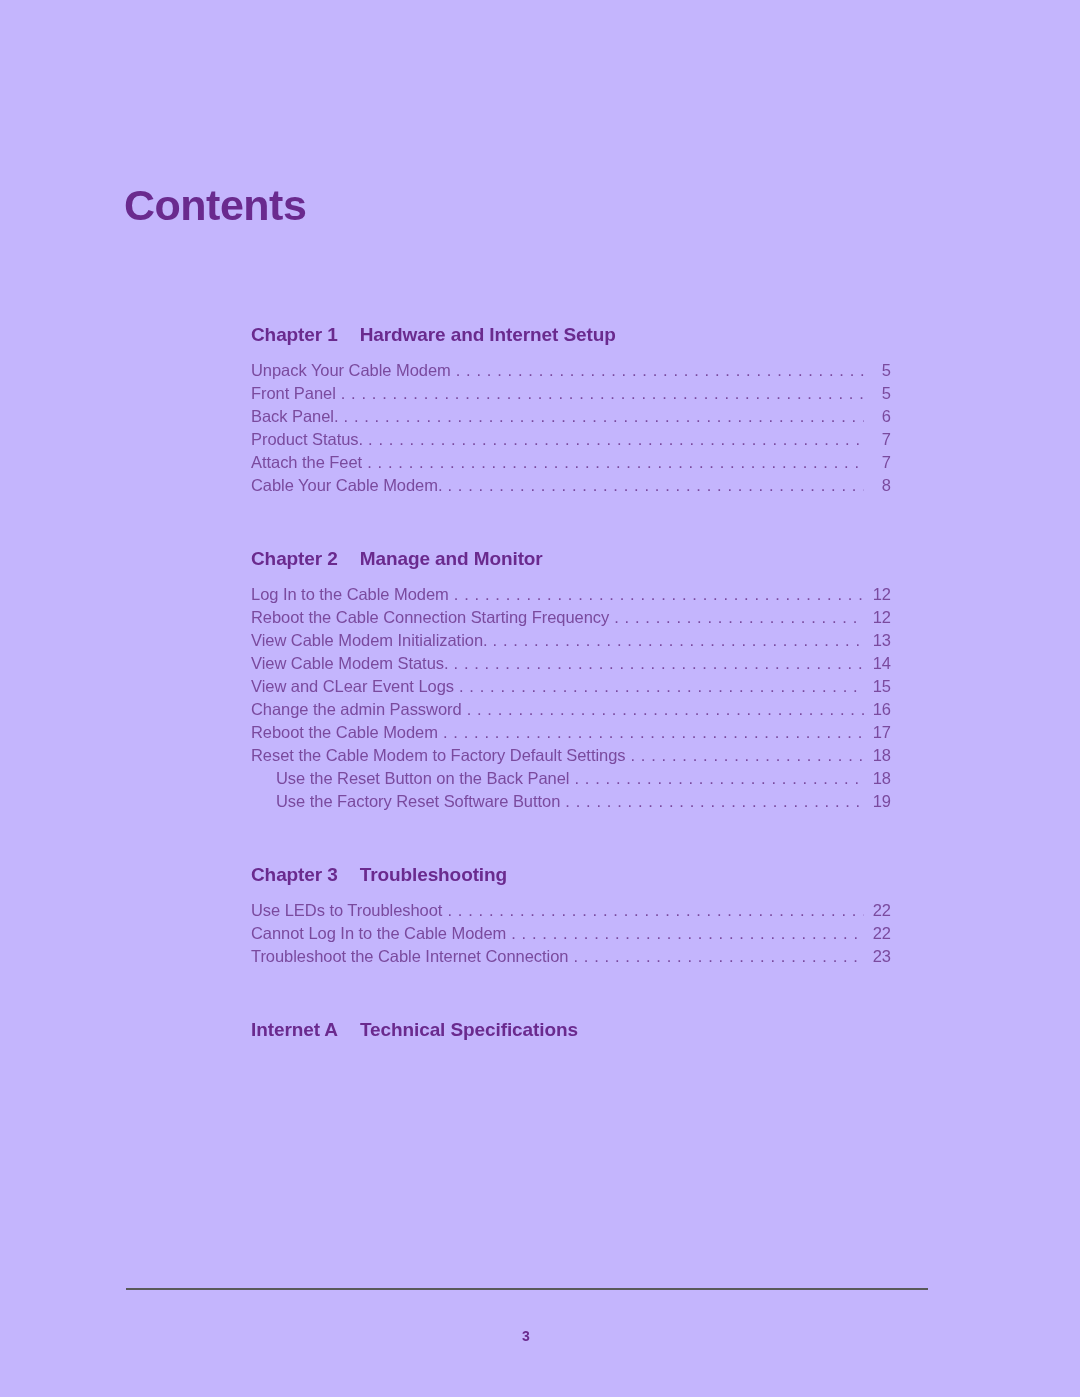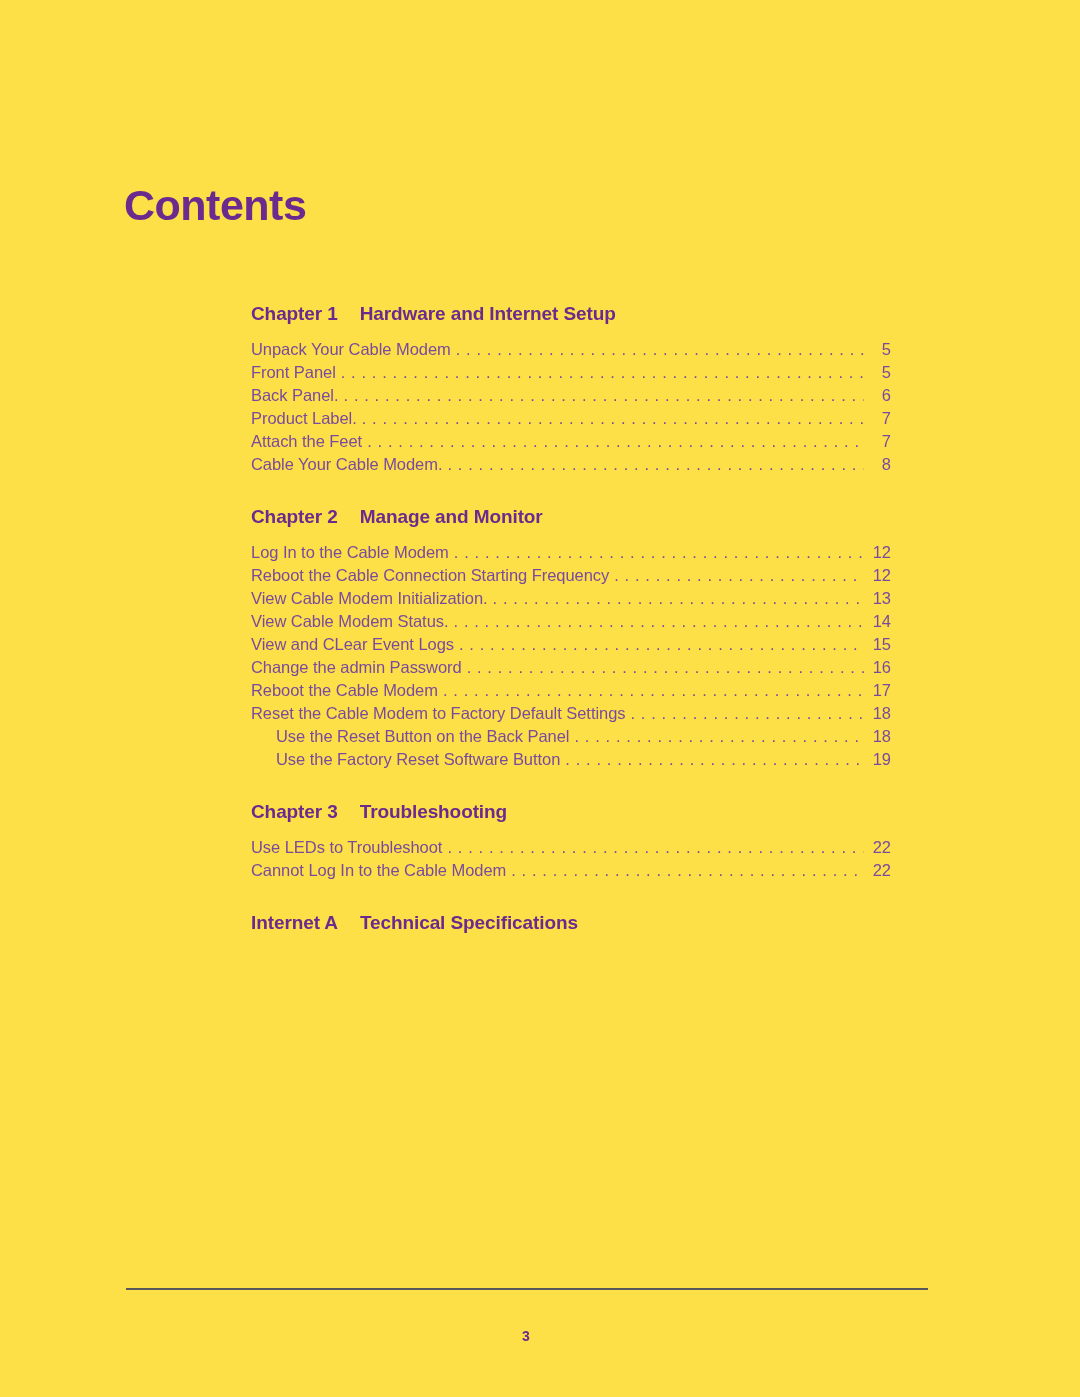--- a/index.html
+++ b/index.html
@@ -10,21 +10,21 @@
   body {
     width: 1080px;
     height: 1397px;
     font-family: "Liberation Sans", sans-serif;
     -webkit-font-smoothing: antialiased;
   }
   .page {
     position: relative;
     width: 1080px;
     height: 1397px;
-    background: #fde047;
+    background: #c4b5fd;
     overflow: hidden;
   }
 
   
   .doc-title {
     position: absolute;
     left: 124px;
     top: 155px;
     font-size: 43px;
     font-weight: bold;
@@ -36,20 +36,21 @@
   
   .toc {
     position: absolute;
     left: 251px;
     top: 303px;
     width: 640px;
   }
 
   .chapter-block {
     margin-bottom: 0;
+    margin-top: 21px;
   }
 
   .chapter-heading {
     display: flex;
     align-items: baseline;
     font-size: 19px;
     font-weight: bold;
     color: #6a2a8e;
     letter-spacing: -0.1px;
     line-height: 1.15;
@@ -155,21 +156,21 @@
             <span class="label">Front Panel</span>
             <span class="leader"></span>
             <span class="page-num">5</span>
           </li>
           <li class="entry">
             <span class="label">Back Panel.</span>
             <span class="leader"></span>
             <span class="page-num">6</span>
           </li>
           <li class="entry">
-            <span class="label">Product Label.</span>
+            <span class="label">Product Status.</span>
             <span class="leader"></span>
             <span class="page-num">7</span>
           </li>
           <li class="entry">
             <span class="label">Attach the Feet</span>
             <span class="leader"></span>
             <span class="page-num">7</span>
           </li>
           <li class="entry">
             <span class="label">Cable Your Cable Modem.</span>
@@ -247,20 +248,25 @@
           <li class="entry">
             <span class="label">Use LEDs to Troubleshoot</span>
             <span class="leader"></span>
             <span class="page-num">22</span>
           </li>
           <li class="entry">
             <span class="label">Cannot Log In to the Cable Modem</span>
             <span class="leader"></span>
             <span class="page-num">22</span>
           </li>
+          <li class="entry">
+            <span class="label">Troubleshoot the Cable Internet Connection</span>
+            <span class="leader"></span>
+            <span class="page-num">23</span>
+          </li>
         </ul>
       </div>
       <div class="block-gap"></div>
       <div class="chapter-block">
         <div class="chapter-heading">
           <span class="ch-num">Internet A</span>
           <span class="ch-title">Technical Specifications</span>
         </div>
         <ul class="entries"></ul>
       </div>

